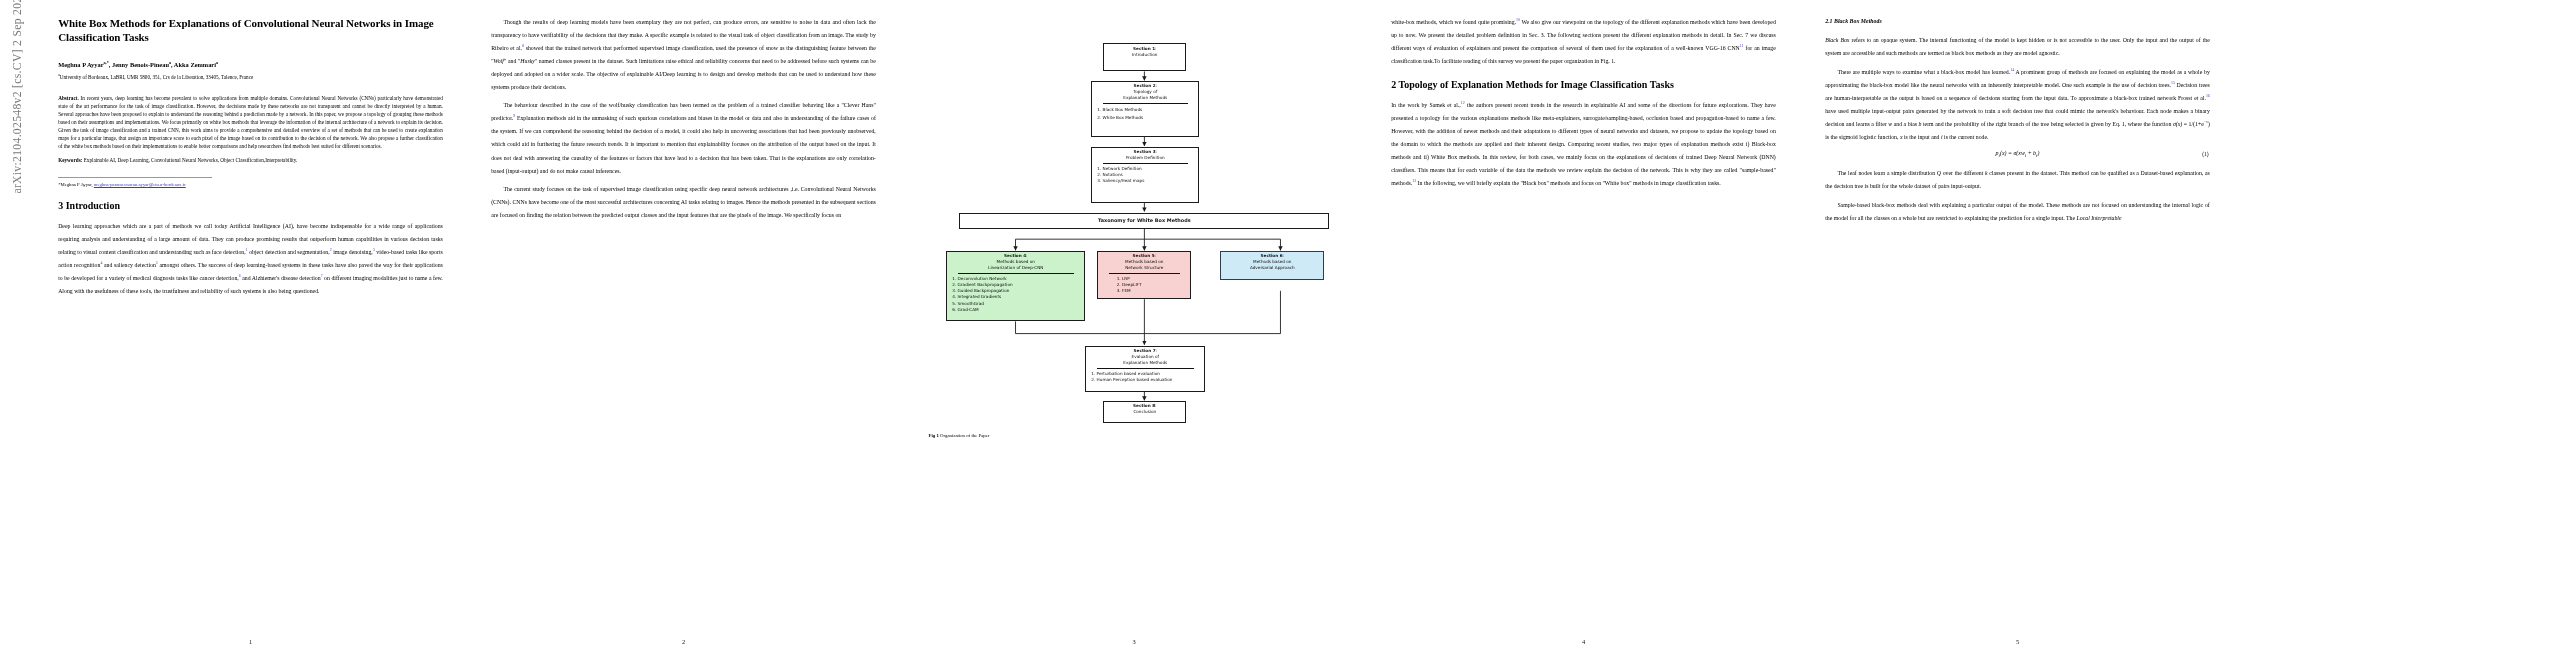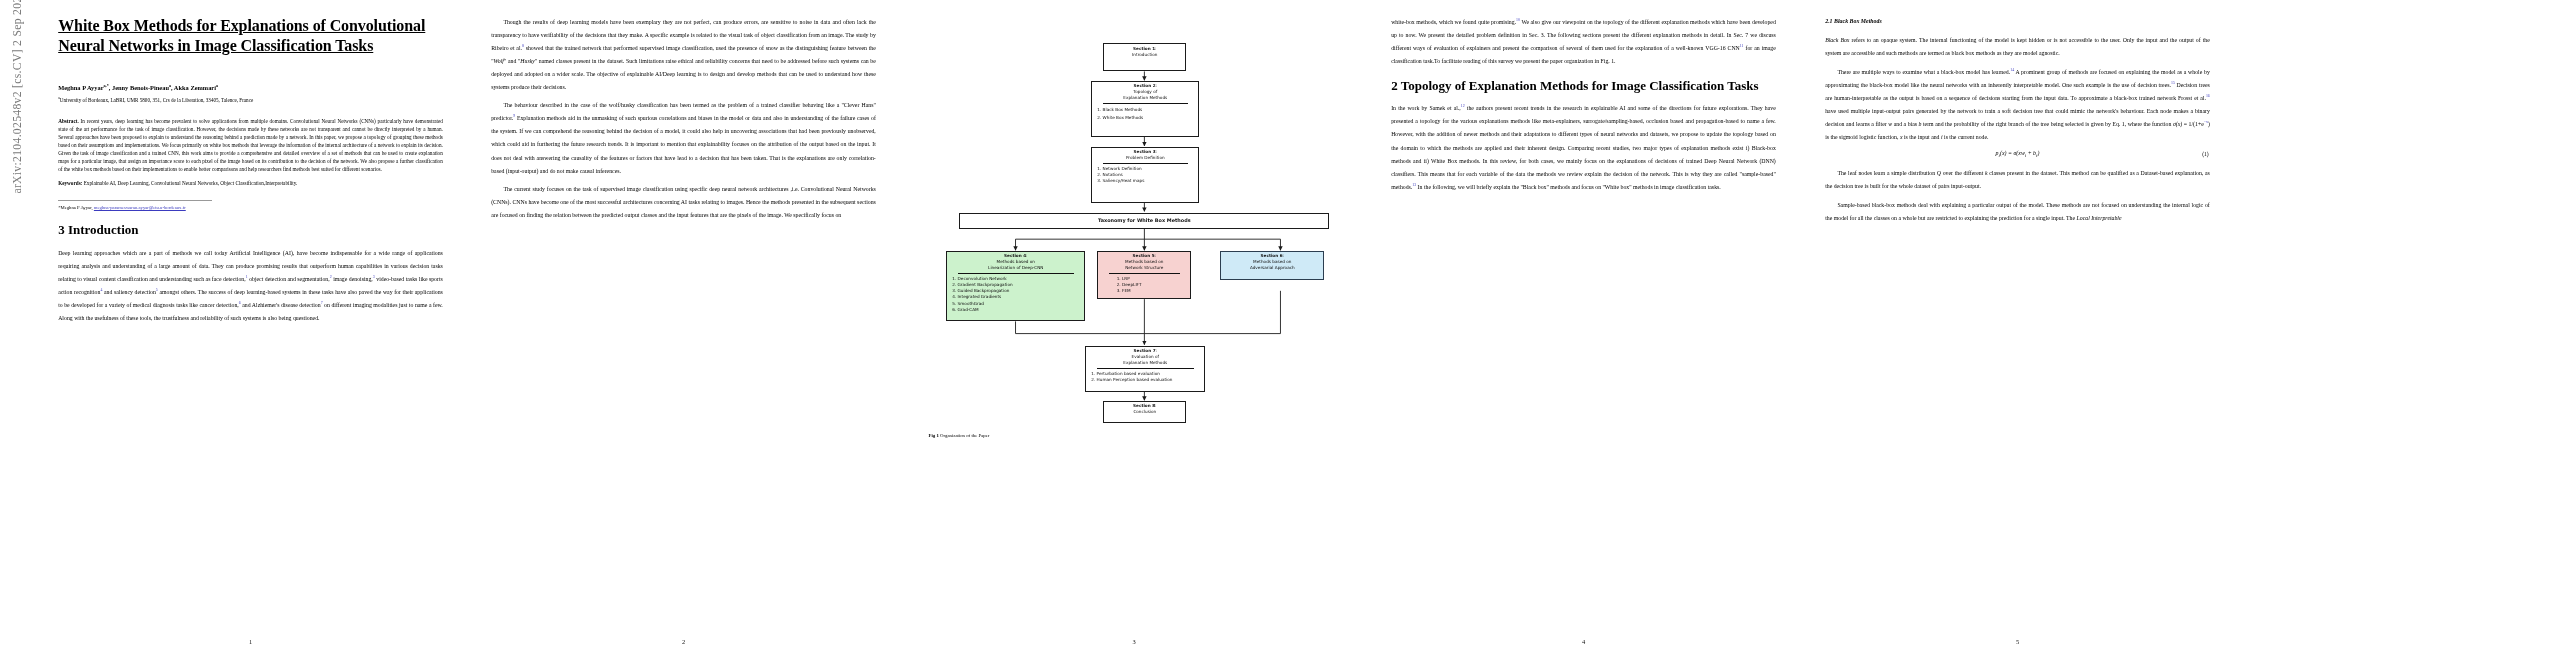--- a/index.html
+++ b/index.html
@@ -64,26 +64,25 @@
   #page2 { left: 489px;  width: 389px; }
   #page3 { left: 923px; width: 422px; }
   #page4 { left: 1389px; width: 389px; }
   #page5 { left: 1823px; width: 389px; }
 
   
   #page3 .page-inner { padding: 0 5.6px; }
 
   
   .title {
-    font-size: 16px;
+    font-size: 11px;
     font-weight: bold;
     line-height: 1.30;
-    margin: 0 0 26px 0;
+    margin: 0 0 16px 0;
     letter-spacing: -0.1px;
-    text-decoration: underline;
   }
   .authors {
     font-size: 6.4px;
     font-weight: bold;
     margin: 0 0 2.8px 0;
     line-height: 1.4;
   }
   .authors sup { font-weight: bold; font-size: 4.2px; }
   .affil {
     font-size: 5.1px;
@@ -118,21 +117,21 @@
     font-size: 4.7px;
     line-height: 1.5;
     margin: 0 0 11px 0;
   }
   .footnote .email {
     color: #3b3bbf;
     text-decoration: underline;
   }
 
   h2.sec {
-    font-size: 13px;
+    font-size: 10px;
     font-weight: bold;
     margin: 10px 0 7.8px 0;
     line-height: 1.3;
   }
   h3.subsec {
     font-size: 5.9px;
     font-weight: bold;
     font-style: italic;
     margin: 2.2px 0 9px 0;
     line-height: 1.3;

